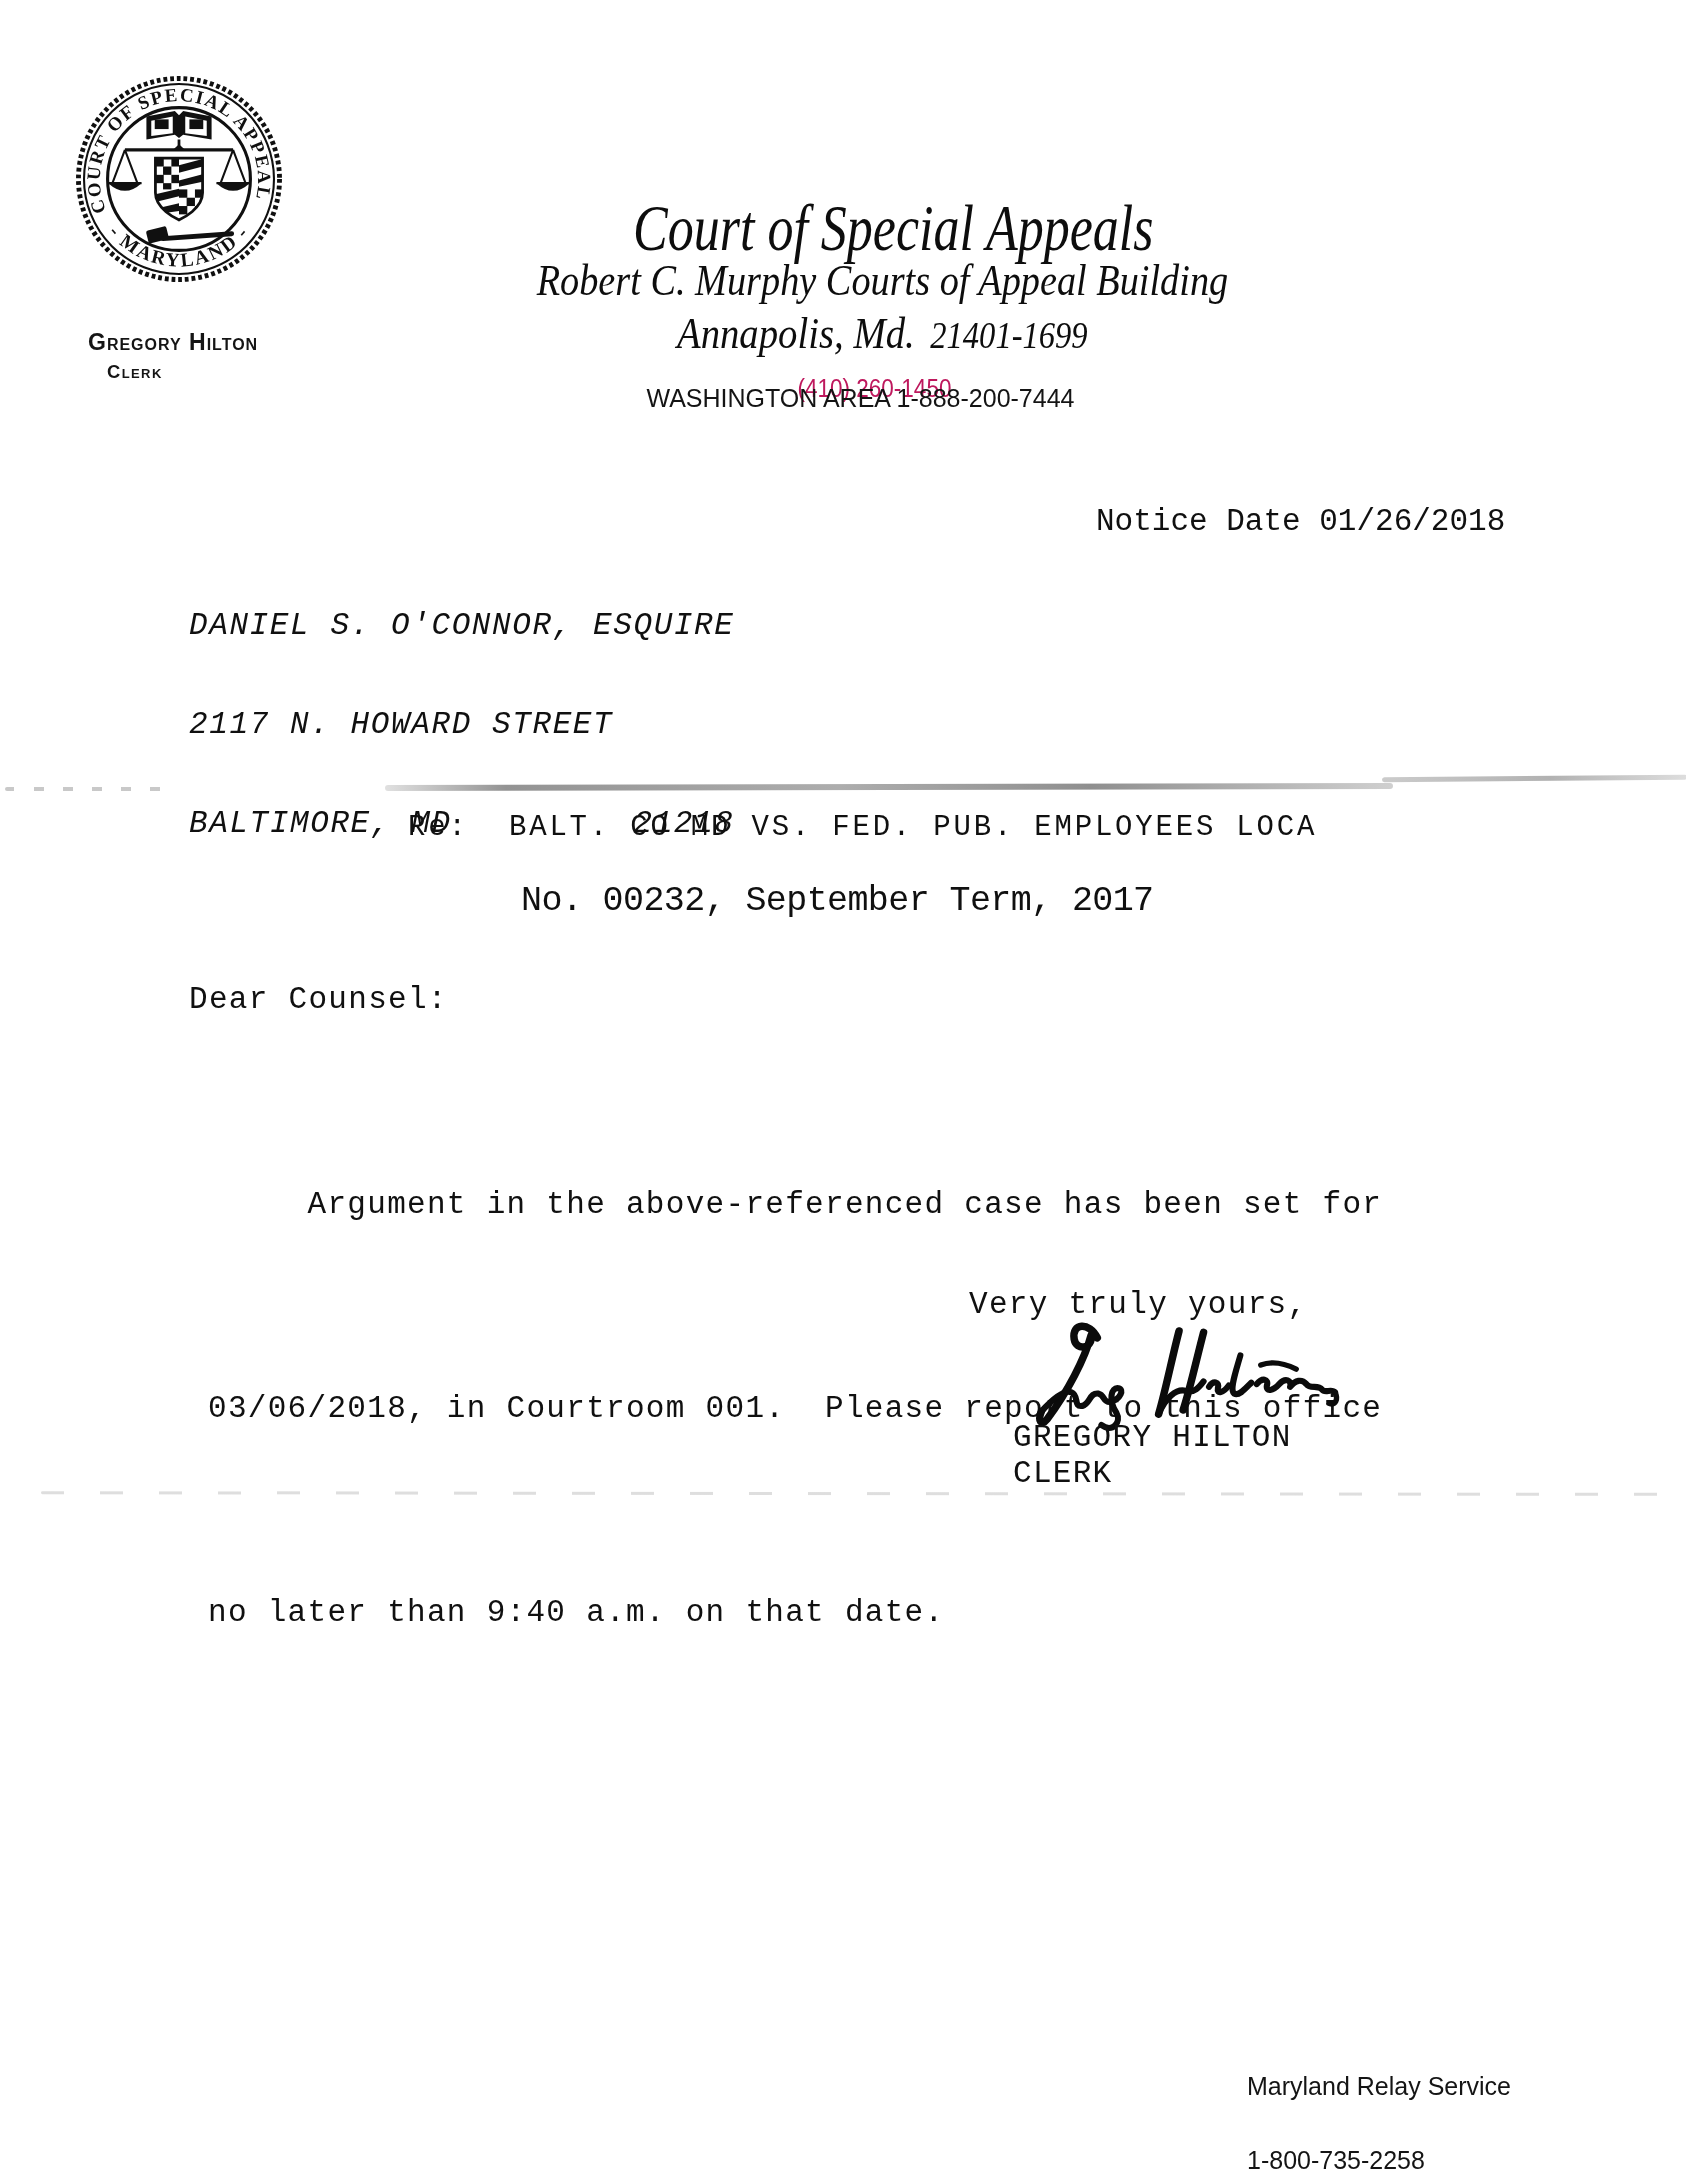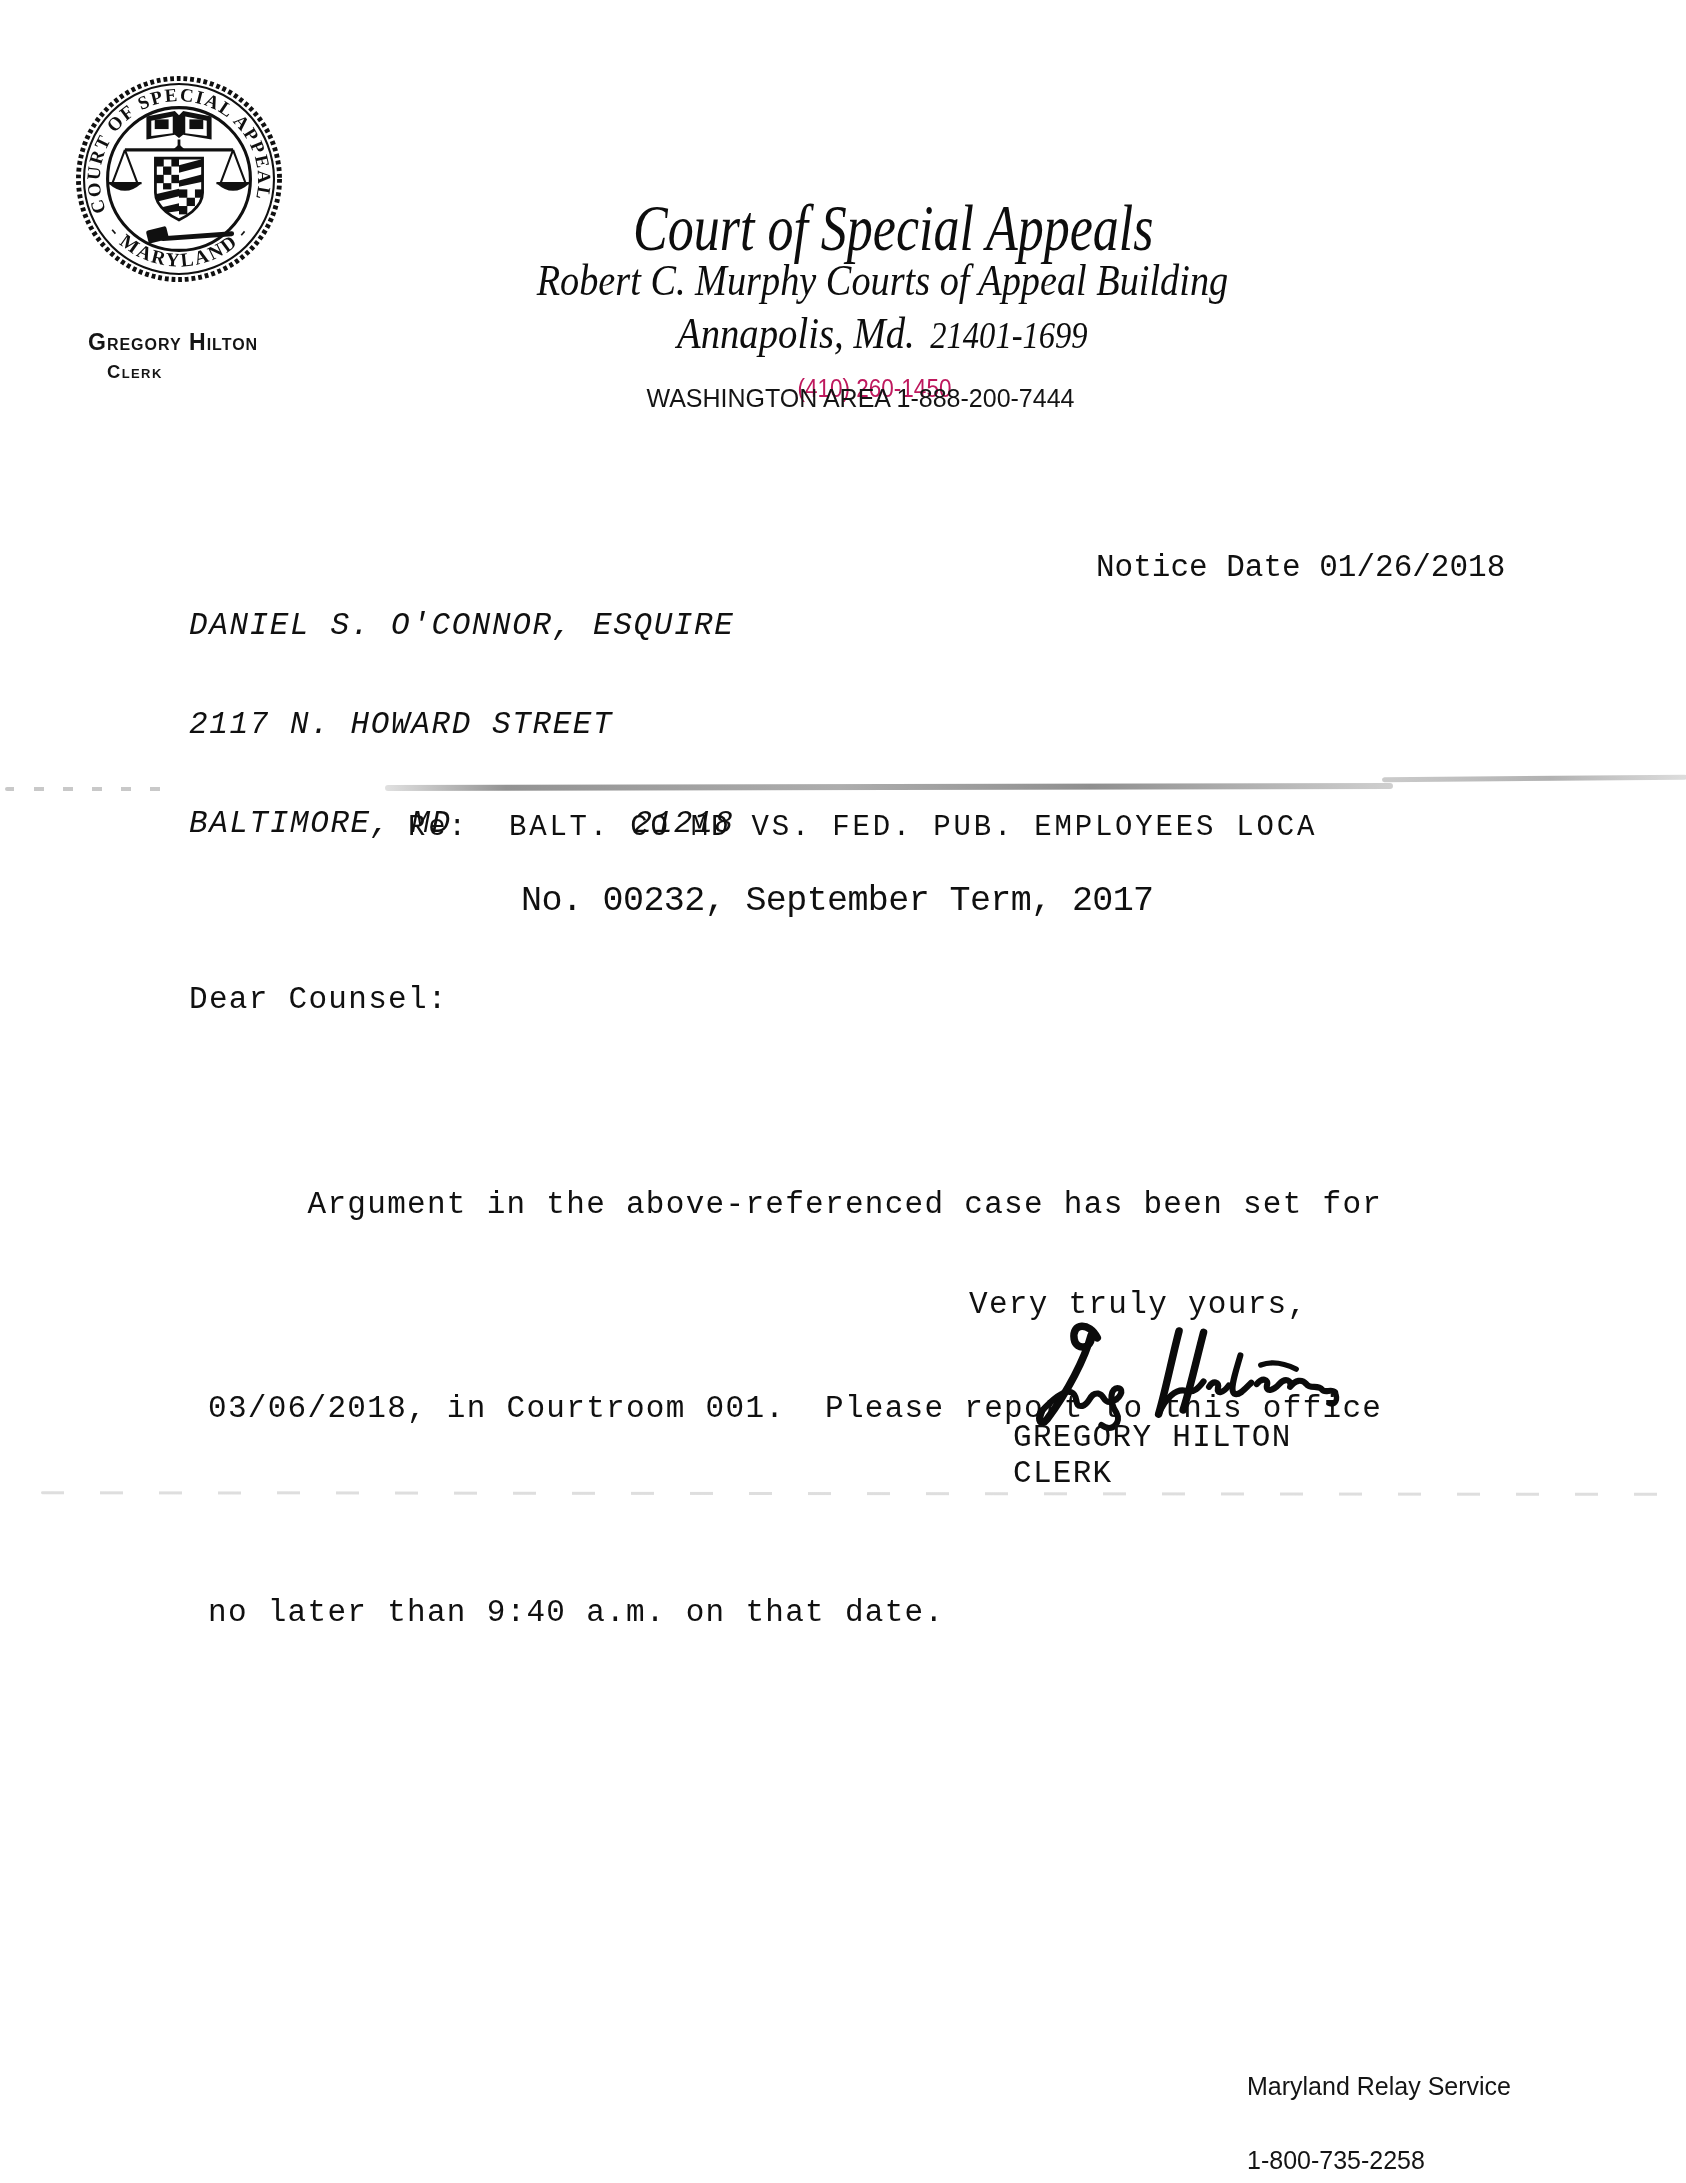--- a/index.html
+++ b/index.html
@@ -37,21 +37,21 @@
   .building-line{top:204px;font-family:"Liberation Serif",serif;font-style:italic;font-size:44px;color:#0d0d0d;}
   .building-line .squeeze{transform:scaleX(.87);}
   .city-line{top:257px;font-family:"Liberation Serif",serif;font-style:italic;font-size:44px;color:#0d0d0d;}
   .city-line .squeeze{transform:scaleX(.88);}
   .zip{font-size:37px;margin-left:17.7px;}
   .phone-line{top:345px;font-family:"Liberation Sans",sans-serif;font-size:25px;color:#be185d;}
   .phone-line .squeeze{transform:scaleX(.90);}
   .washington-line{top:384px;font-family:Liberation Sans, sans-serif;font-size:25px;color:#141414;}
   
   .mono{font-family:"Liberation Mono","DejaVu Sans Mono",monospace;color:#101010;white-space:pre;position:absolute;}
-  .notice-date{left:1096px;top:504px;font-size:31px;letter-spacing:0;margin-top:46px;}
+  .notice-date{left:1096px;top:504px;font-size:31px;letter-spacing:0;}
   .recipient{left:189px;top:543px;font-size:31px;letter-spacing:1.6px;line-height:33px;font-style:italic;}
   .re-line{left:408px;top:811px;font-size:29px;letter-spacing:2.8px;}
   .case-line{left:521px;top:881px;font-size:35px;letter-spacing:-0.6px;}
   .salutation{left:189px;top:982px;font-size:31px;letter-spacing:1.3px;text-align:center;}
   .body-para{left:189px;top:1035px;font-size:31px;letter-spacing:1.3px;line-height:68px;margin-left:19px;}
   .valediction{left:969px;top:1287px;font-size:31px;letter-spacing:1.3px;}
   .signer-name{left:1013px;top:1420px;font-size:31px;letter-spacing:1.3px;}
   .signer-title{left:1013px;top:1456px;font-size:31px;letter-spacing:1.3px;}
   
   .signature{position:absolute;left:1021px;top:1316px;width:327px;height:126px;}

